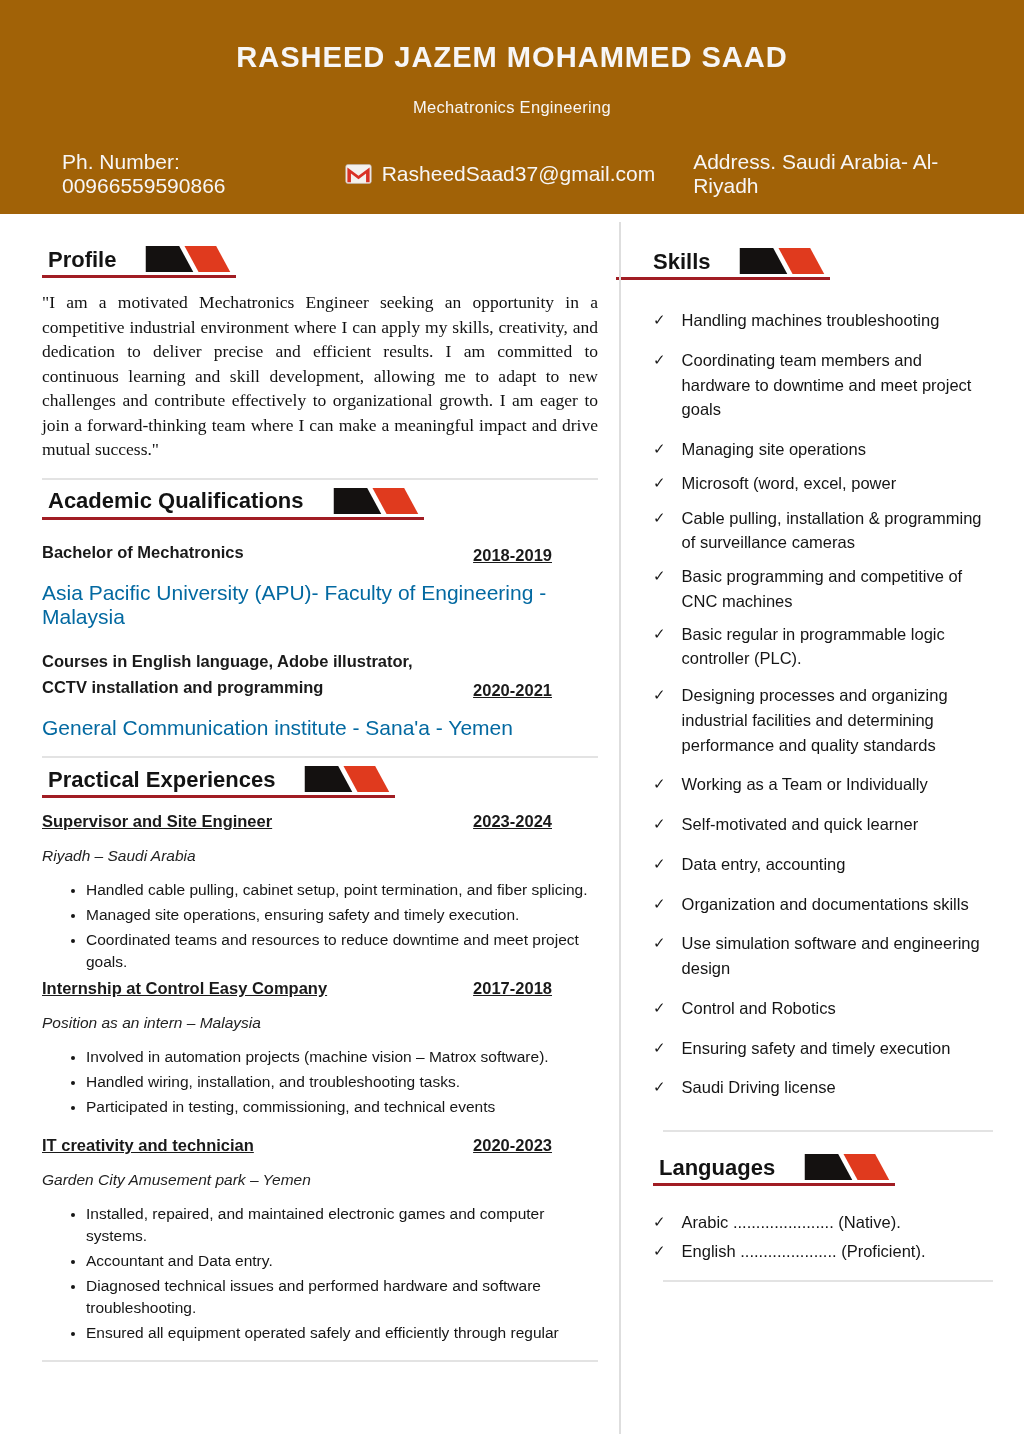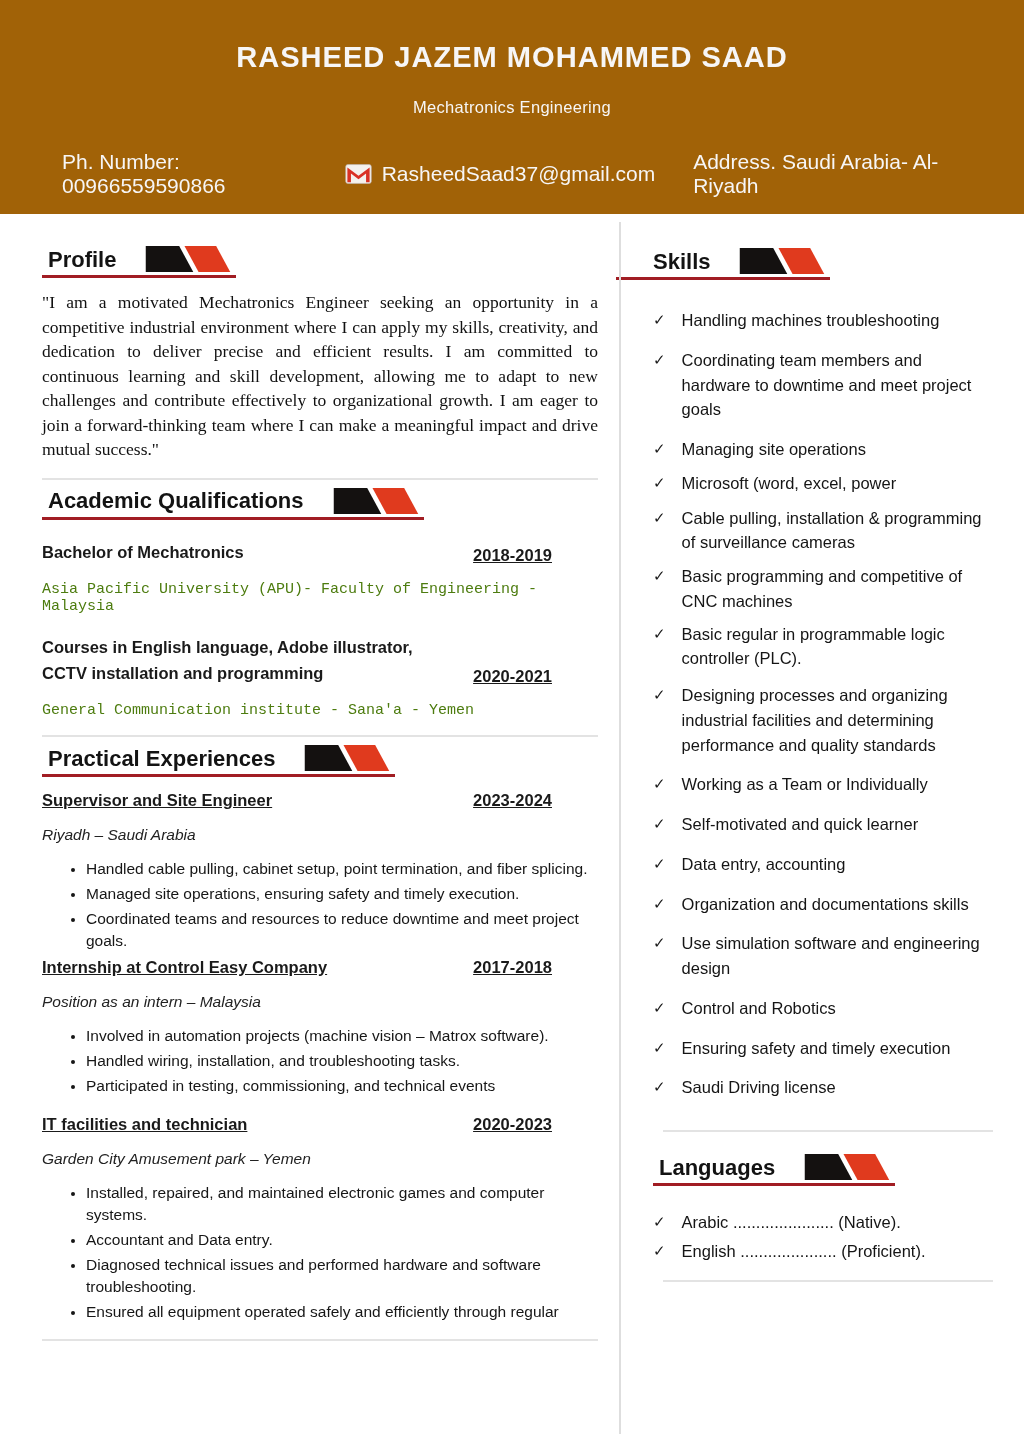--- a/index.html
+++ b/index.html
@@ -54,21 +54,21 @@
   }
 
   .h-divider{border:none;border-top:2px solid #e3e3e3;margin:0;}
   .left-col .h-divider{margin-top:16px;}
 
   
   .acad-head,.prac-head{margin-top:8px;}
   .entry-row{display:flex;align-items:flex-end;margin-top:20px;}
   .entry-title{font-size:16.5px;font-weight:700;max-width:392px;line-height:1.55;}
   .entry-dates{margin-left:auto;margin-right:46px;font-size:16.5px;font-weight:700;text-decoration:underline;white-space:nowrap;}
-  .institution{margin-top:16px;font-size:15px;color:#4d7c0f;font-family:Liberation Mono, monospace;}
+  .institution{margin-top:16px;font-size:21px;color:#0369a1;}
 
   
   .xp-row{display:flex;align-items:flex-start;margin-top:18px;}
   .xp-row.first{margin-top:14px;}
   .xp-title{font-size:16.5px;font-weight:700;text-decoration:underline;}
   .xp-location{margin-top:16px;font-size:15.5px;font-style:italic;color:#222;}
   ul.bullets{margin:14px 0 6px 0;padding-left:44px;}
   ul.bullets li{font-size:15.5px;line-height:1.42;margin-bottom:3px;color:#161616;}
   ul.bullets li::marker{font-size:13px;}
 
@@ -165,21 +165,21 @@
         <span class="entry-dates">2017-2018</span>
       </div>
       <div class="xp-location">Position as an intern – Malaysia</div>
       <ul class="bullets">
         <li>Involved in automation projects (machine vision – Matrox software).</li>
         <li>Handled wiring, installation, and troubleshooting tasks.</li>
         <li>Participated in testing, commissioning, and technical events</li>
       </ul>
 
       <div class="xp-row">
-        <span class="xp-title">IT facilities and technician</span>
+        <span class="xp-title">IT creativity and technician</span>
         <span class="entry-dates">2020-2023</span>
       </div>
       <div class="xp-location">Garden City Amusement park – Yemen</div>
       <ul class="bullets">
         <li>Installed, repaired, and maintained electronic games and computer systems.</li>
         <li>Accountant and Data entry.</li>
         <li>Diagnosed technical issues and performed hardware and software troubleshooting.</li>
         <li>Ensured all equipment operated safely and efficiently through regular</li>
       </ul>
 

